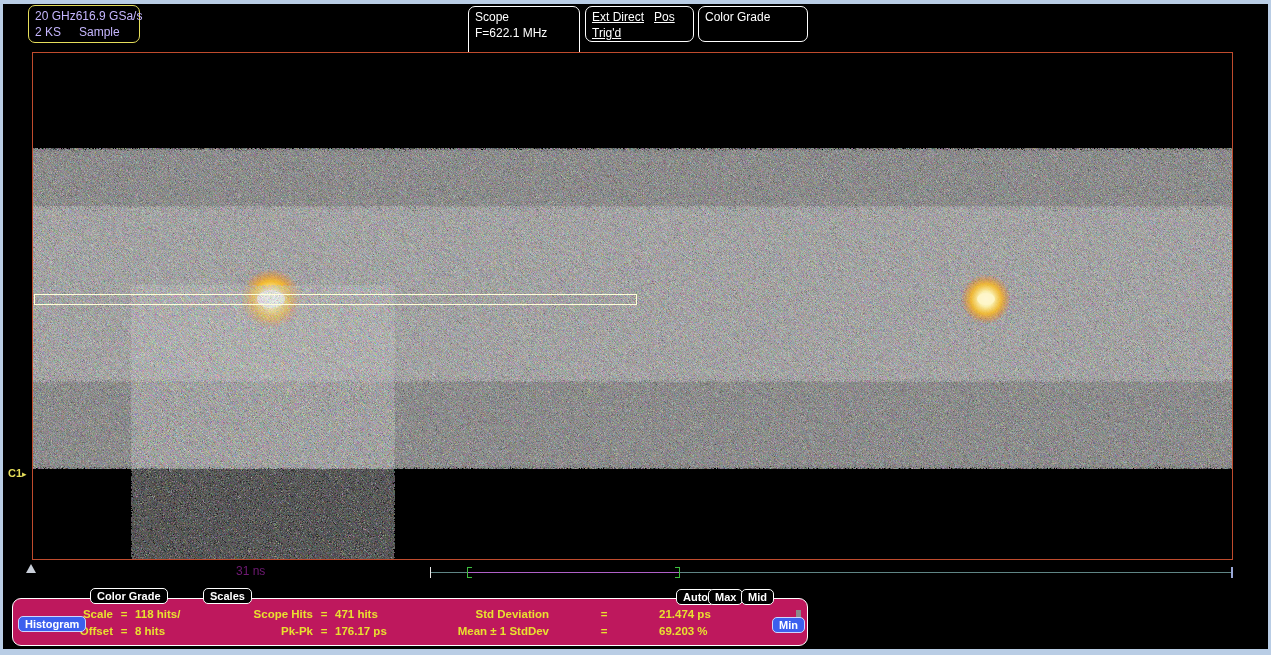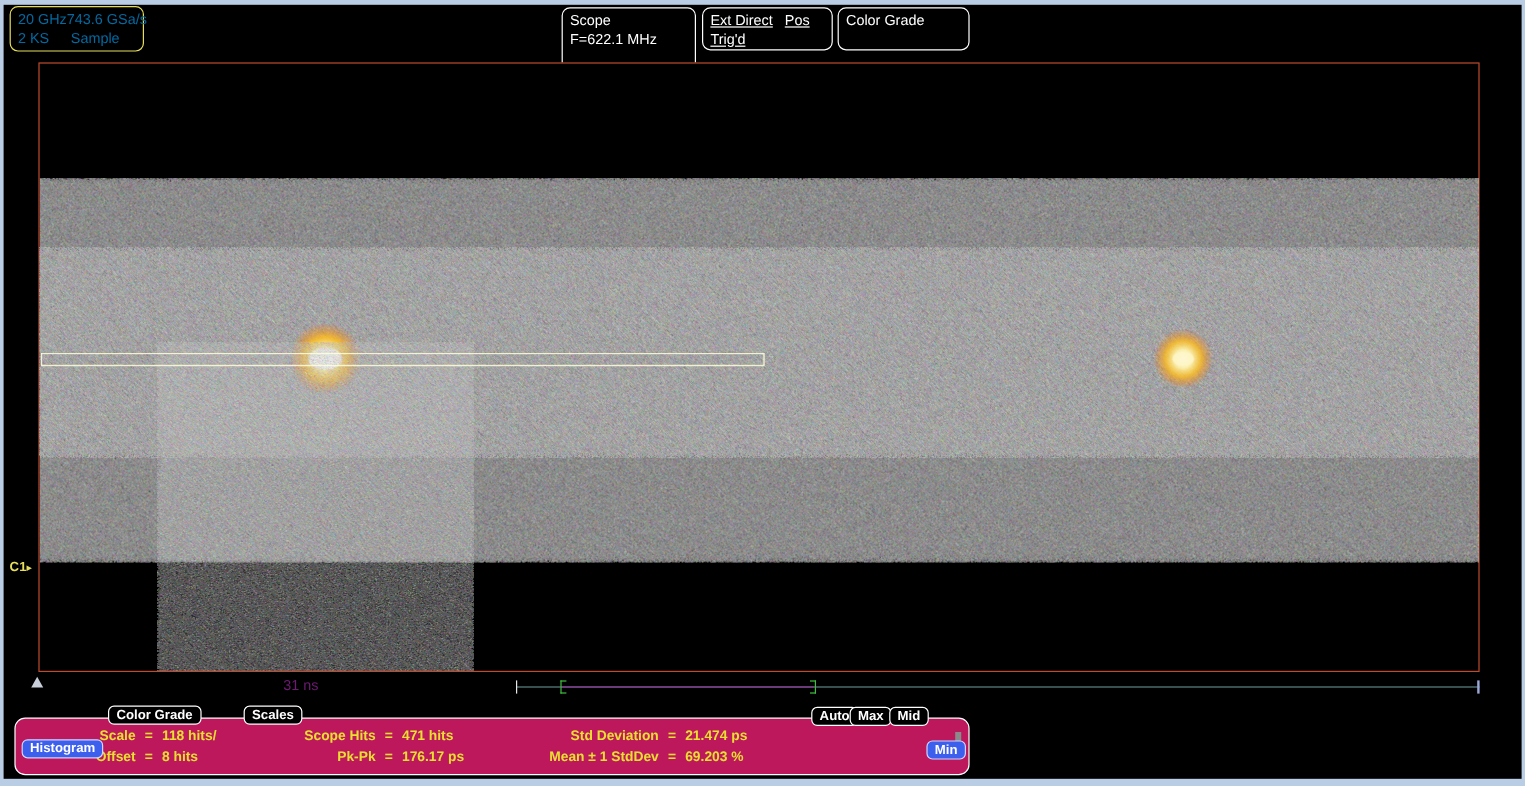--- a/index.html
+++ b/index.html
@@ -8,21 +8,21 @@
     background:#b9cde5;
     font-family:"Liberation Sans","DejaVu Sans",sans-serif;
   }
   .screen{position:absolute;left:3px;top:4px;width:1265px;height:645px;background:#000;}
   
   .hbox{
     position:absolute;border:1px solid #fff;border-radius:7px;
     color:#fff;font-size:12px;line-height:16px;padding:2px 6px;
     background:#000;box-sizing:border-box;
   }
-  .hbox.yellow{border-color:#e6de5a;color:#0369a1;}
+  .hbox.yellow{border-color:#e6de5a;color:#c4b5fd;margin-left:20px;}
   .hbox .row{white-space:nowrap;display:flex;}
   
   .plot{
     position:absolute;left:32px;top:52px;width:1201px;height:508px;
     border:1px solid #bf4b2d;box-sizing:border-box;background:#000;
   }
   .plot svg{position:absolute;left:0;top:0;width:100%;height:100%;}
   .chan-label{position:absolute;left:8px;top:467px;color:#e6de5a;font-size:11px;font-weight:bold;}
   .chan-label .arr{font-size:9px;}
   .tb-label{position:absolute;left:236px;top:564px;color:#701a75;font-size:12px;}
@@ -46,35 +46,35 @@
     position:absolute;height:16px;line-height:14px;padding:0 6px;
     border:1px solid #fff;border-radius:5px;background:#000;
     color:#fff;font-size:11px;font-weight:bold;text-align:center;
     white-space:nowrap;box-sizing:border-box;cursor:default;
   }
   .tab.sel,.szbtn.sel{background:#3c5fee;border-color:#cdd6ff;margin-top:28px;}
   .mgrp{position:absolute;display:grid;grid-template-rows:17px 17px;color:#e8e030;font-size:11.5px;font-weight:bold;}
   .mrow{display:grid;}
   .g1 .mrow{grid-template-columns:82px 22px auto;}
   .g2 .mrow{grid-template-columns:84px 22px auto;}
-  .g3 .mrow{grid-template-columns:130px 22px auto;}
+  .g3 .mrow{grid-template-columns:130px 22px auto;gap:44px;}
   .mlabel{text-align:right;white-space:nowrap;}
   .meq{text-align:center;}
   .mval{text-align:left;white-space:nowrap;}
   .thumb{position:absolute;left:783px;top:11px;width:5px;height:14px;background:#8a8a8a;}
 </style>
 </head>
 <body>
 
 <div class="screen"></div>
 
 <div class="hbox yellow" style="left:8px;top:5px;width:112px;height:38px;">
   <div class="row">
     <span style="width:44px;">20 GHz</span>
-    <span>743.6 GSa/s</span>
+    <span>616.9 GSa/s</span>
   </div>
   <div class="row">
     <span style="width:44px;">2 KS</span>
     <span>Sample</span>
   </div>
 </div>
 
 <div class="hbox" style="left:468px;top:6px;width:112px;height:54px;text-align:right;">
   <div class="row">
       <span>Scope</span>

